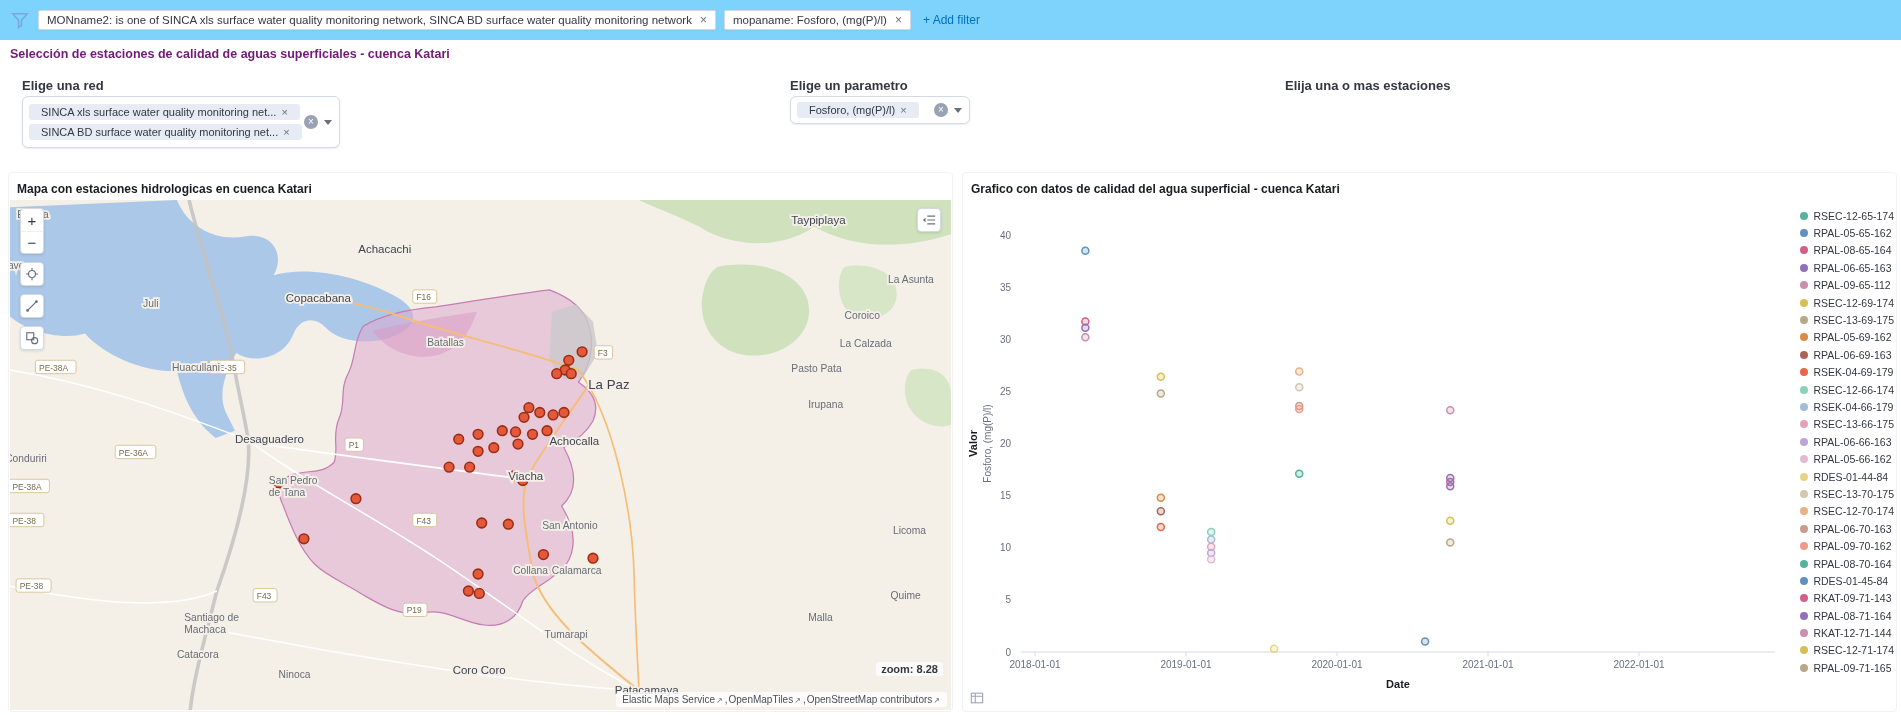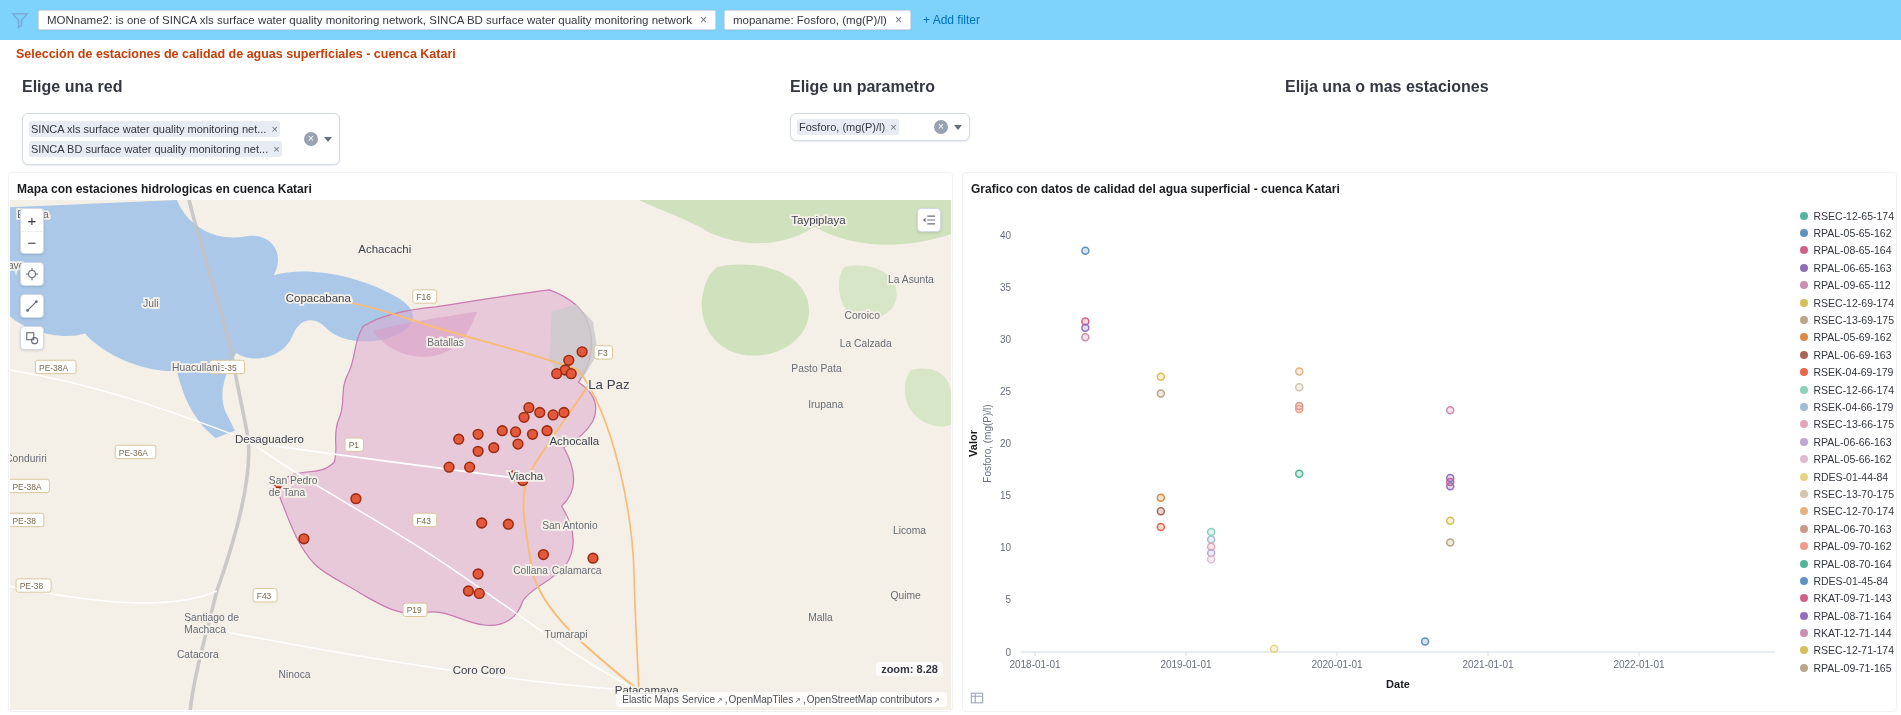--- a/index.html
+++ b/index.html
@@ -11,33 +11,33 @@
   .filter-bar{position:absolute;top:0;left:0;width:100%;height:40px;display:flex;
               align-items:center;gap:8px;padding:0 10px;background:#7dd3fc}
   .funnel-wrap{width:20px;height:20px;flex:0 0 auto;display:flex;align-items:center;justify-content:center}
   .pill{display:inline-flex;align-items:center;gap:8px;border:1px solid #d3dae6;border-radius:2px;
         padding:3px 8px;font-size:11.5px;background:#fff;white-space:nowrap;cursor:pointer;
         box-shadow:0 1px 2px rgba(152,162,179,.2)}
   .pill .x{color:#69707d;font-size:12px;line-height:1;cursor:pointer}
   .add-filter{color:#0071c2;font-size:12px;cursor:pointer;margin-left:4px;text-decoration:none}
 
   
-  .section-title{position:absolute;left:16px;top:47px;font-size:12.5px;font-weight:bold;color:#c2410c}
+  .section-title{position:absolute;left:10px;top:47px;font-size:12.5px;font-weight:bold;color:#701a75}
   .control{position:absolute}
-  .control .lbl{font-size:16px;font-weight:bold;color:#343741;margin-bottom:17px}
+  .control .lbl{font-size:13px;font-weight:bold;color:#343741;margin-bottom:3px}
   .combo{background:#fff;border:1px solid #d3dae6;border-radius:6px;display:flex;align-items:center;
          padding:3px 6px;gap:4px;box-shadow:0 1px 2px rgba(152,162,179,.2);position:relative;cursor:pointer}
   #control-network{left:22px;top:78px}
   #control-network .combo{flex-wrap:wrap;width:318px;min-height:52px;padding-right:46px;align-content:center}
   #control-parameter{left:790px;top:78px}
   #control-parameter .combo{width:180px;height:28px;padding-right:46px}
   #control-stations{left:1285px;top:78px}
   #control-stations .combo{width:316px;height:28px;padding-right:30px}
   .chip{display:inline-flex;align-items:center;gap:5px;background:#e7ebf3;border-radius:3px;
-        padding:2px 2px;font-size:11px;color:#343741;white-space:nowrap;margin:0 0}
+        padding:2px 12px;font-size:11px;color:#343741;white-space:nowrap;margin:0 0}
   .chip .x{font-size:11px;color:#69707d;cursor:pointer;line-height:1}
   .combo-controls{position:absolute;right:7px;top:50%;transform:translateY(-50%);
                   display:flex;align-items:center;gap:6px}
   .clear-btn{width:14px;height:14px;border-radius:50%;background:#98a2b3;color:#fff;font-size:10px;
              line-height:14px;text-align:center;cursor:pointer}
   .caret{width:0;height:0;border-left:4px solid transparent;border-right:4px solid transparent;
          border-top:5px solid #69707d}
   .caret.big{border-left-width:5px;border-right-width:5px;border-top-width:6px;border-top-color:#343741}
   .placeholder{color:#98a2b3;font-size:12px;padding-left:3px}
 

